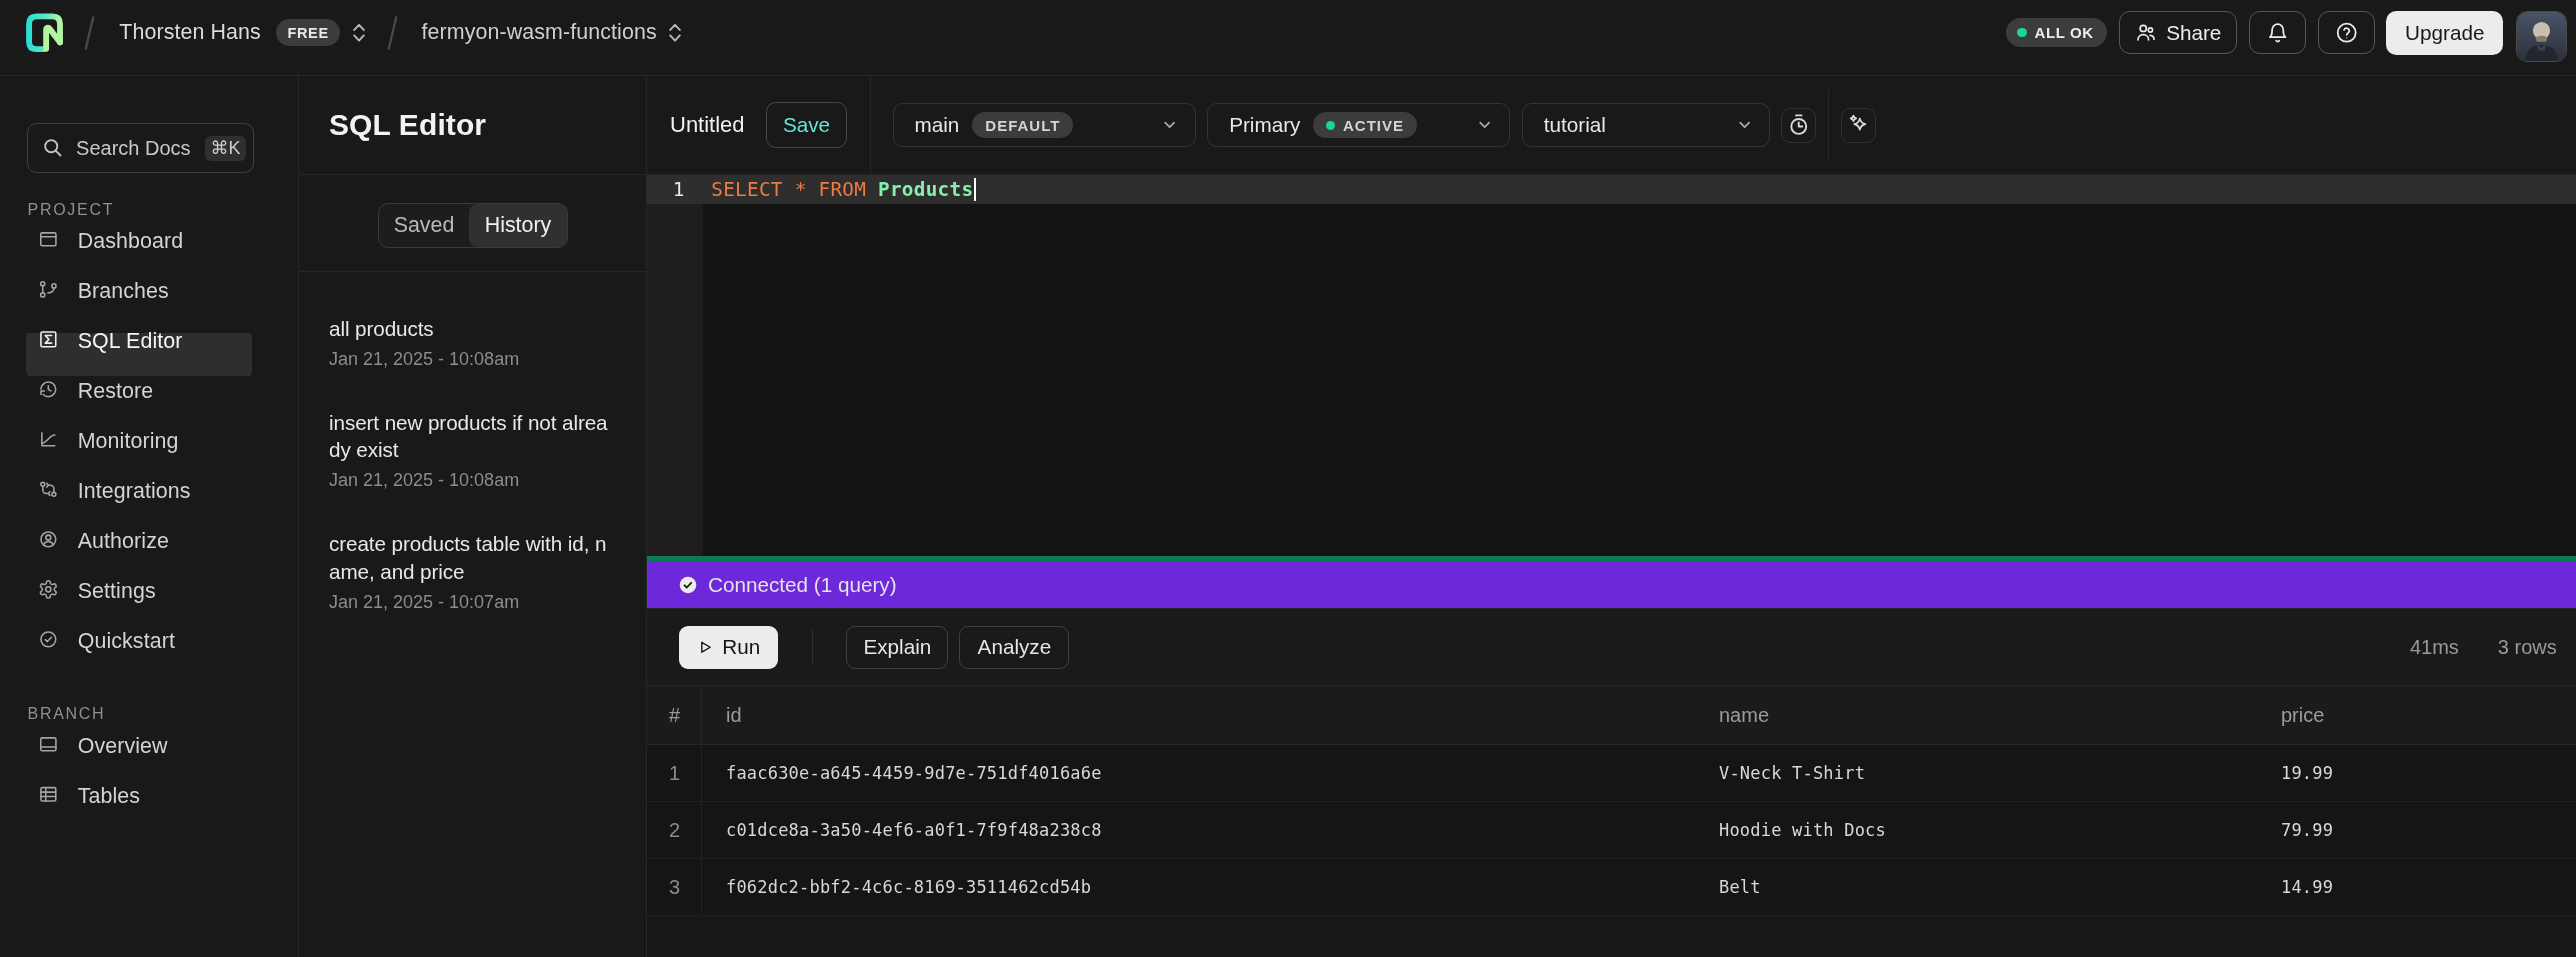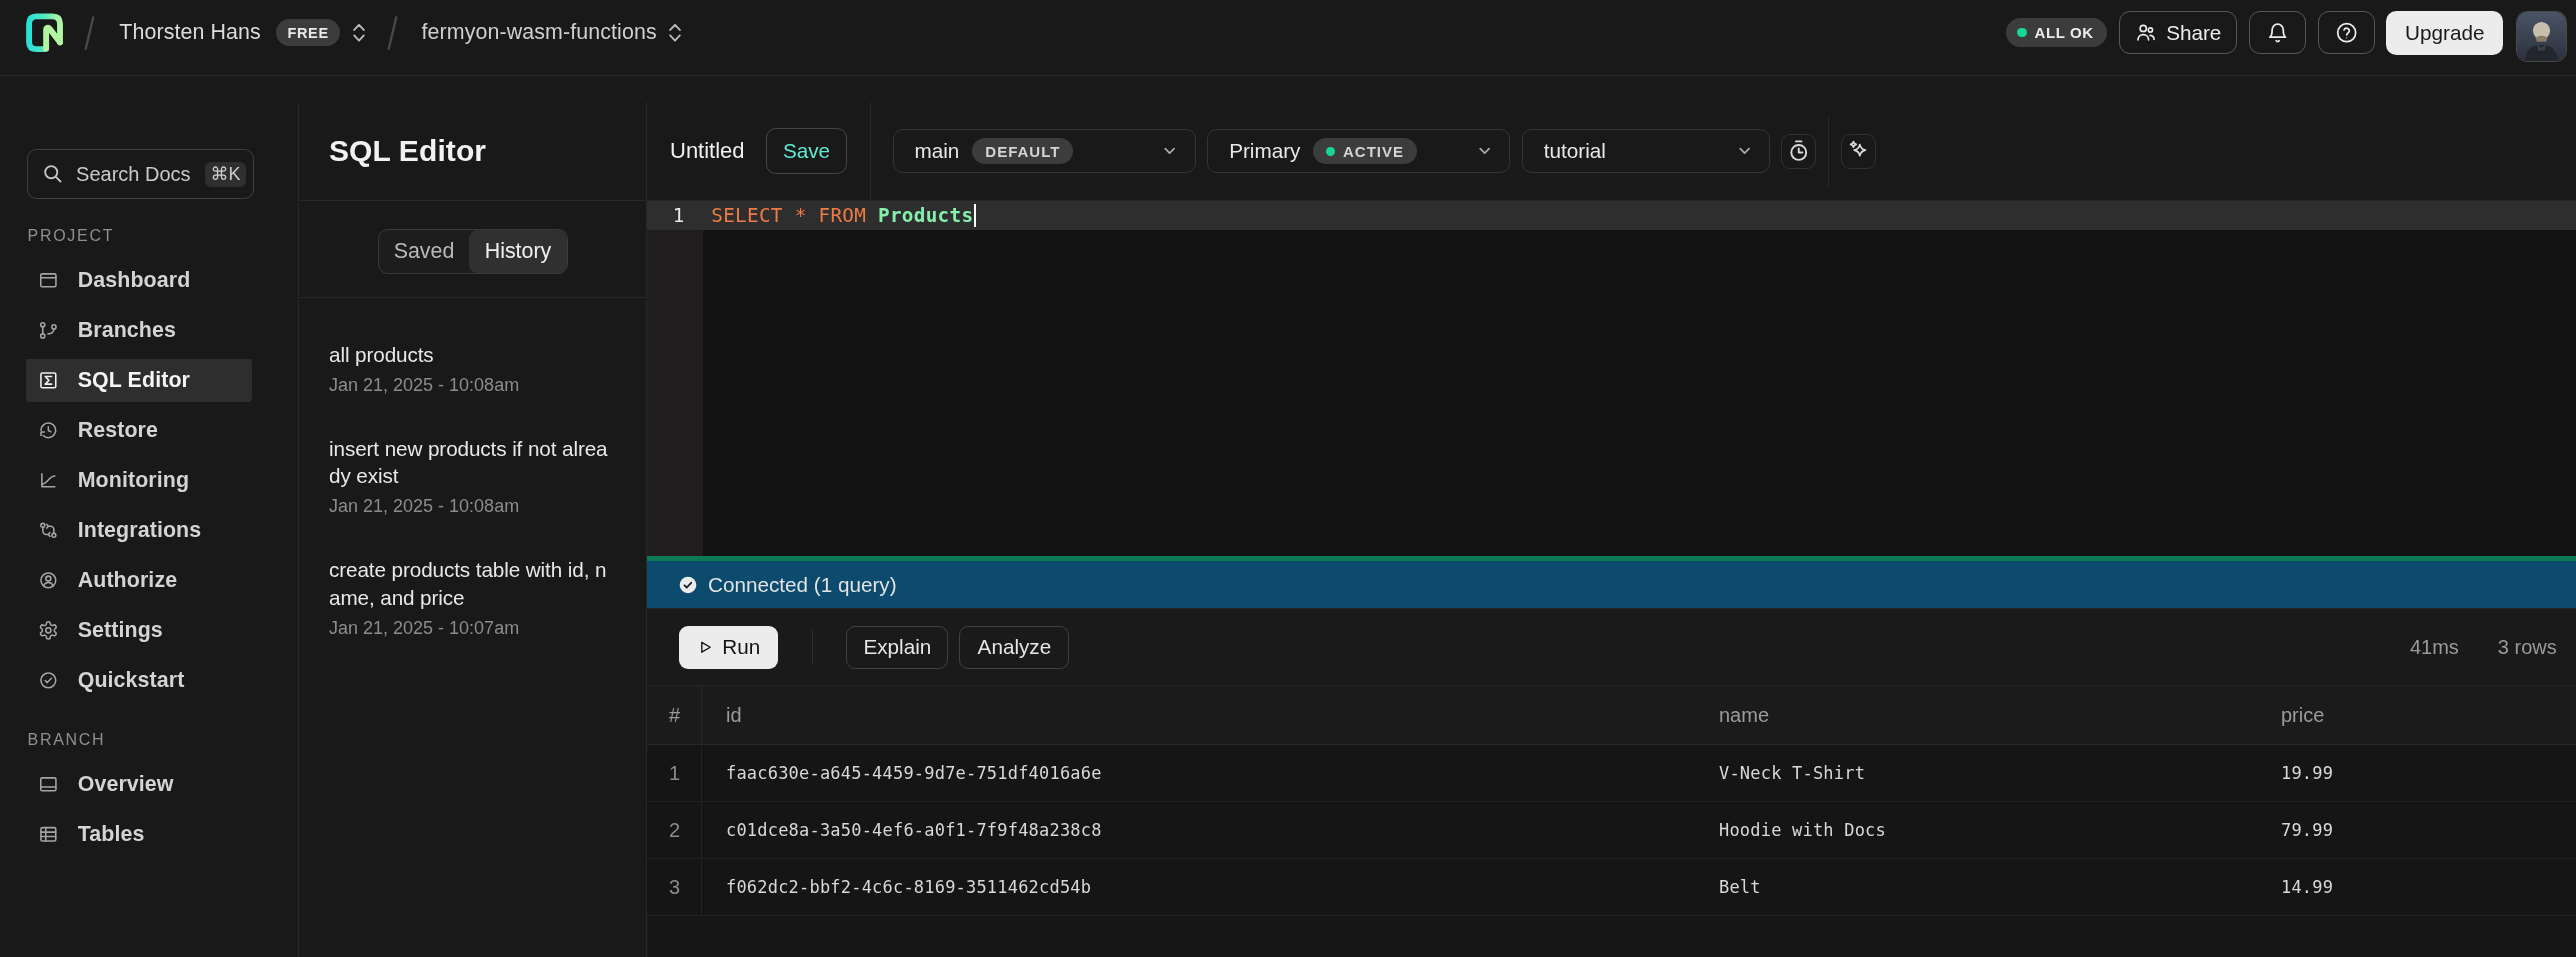--- a/index.html
+++ b/index.html
@@ -1,18 +1,18 @@
 <!DOCTYPE html>
 <html style="font-size:11px"><head>
 <meta charset="utf-8">
 <style>
   * { margin:0; padding:0; box-sizing:border-box; }
   html,body { width:2576px; height:957px; background:#191919; overflow:hidden;
     font-family:"Liberation Sans", sans-serif; -webkit-font-smoothing:antialiased; }
-  .app { display:flex; flex-direction:column; width:2576px; height:957px;gap:26px; }
+  .app { display:flex; flex-direction:column; width:2576px; height:957px; }
 
   
   .topbar { height:76px; flex:0 0 76px; border-bottom:1.4px solid #272727;
     display:flex; align-items:center; padding:0 9px 9.7px 26px; }
   .crumb-slash { width:15px; height:40px; margin:0 0 0 19.3px; flex:0 0 auto; }
   .crumb-slash svg { width:100%; height:100%; display:block; }
   .org-name { margin-left:22px; font-size:21.4px; color:#dcdcdc; font-weight:400; letter-spacing:0.1px; }
   .pill { display:inline-flex; align-items:center; background:#3c3c3c; border-radius:15px;
     height:29px; padding:0 15px; color:#e9e9e9; }
   .free-pill { margin-left:15px; font-size:14.5px; font-weight:700; letter-spacing:0.6px; padding:0 11.7px; height:27.6px; }
@@ -45,22 +45,22 @@
   .sidebar { width:299px; flex:0 0 299px; border-right:1.4px solid #272727; padding-top:47px; }
   .search-box { margin:0 auto 14px 27px; width:227px; height:50px; border:1.4px solid #404040;
     border-radius:9.7px; display:flex; align-items:center; padding:0 6.9px 0 13px; }
   .search-box .mag { width:23.4px; height:23.4px; color:#c4c4c4; flex:0 0 auto; }
   .search-box .mag svg { width:100%; height:100%; display:block; }
   .search-label { margin-left:11.7px; font-size:20px; color:#c9c9c9; }
   .kbd { margin-left:auto; height:25px; min-width:39px; background:#2f2f2f; border-radius:6.2px;
     display:inline-flex; align-items:center; justify-content:center; font-size:18px; color:#cdcdcd; padding:0 5.5px; }
   .section-label { margin:28px 0 0 27.6px; font-size:16px; letter-spacing:1.7px; color:#8f8f8f; font-weight:500; }
   .nav { margin-top:10.3px; }
-  .nav-item { margin:0 46px 0 26px; height:50px; border-radius:8.3px; display:flex; align-items:center;
-    padding-left:11.7px;font-weight:bold; }
+  .nav-item { margin:0 46px 0 26px; height:50px; border-radius:8.3px; display:flex; 
+    padding-left:11.7px; }
   .nav-item.active { background:linear-gradient(#2e2e2e,#2e2e2e) left center/100% 43px no-repeat; border-radius:8.3px; }
   .nav-item .nico { width:20.7px; height:20.7px; color:#a5a5a5; flex:0 0 auto; }
   .nav-item .nico svg { width:100%; height:100%; display:block; }
   .nav-item .nlabel { margin-left:19.3px; font-size:21.4px; color:#d4d4d4; letter-spacing:0.1px; }
   .nav-item.active .nico { color:#f0f0f0; }
   .nav-item.active .nlabel { color:#f5f5f5; }
   .branch-gap { margin-top:26px; }
 
   
   .panel { width:348px; flex:0 0 348px; border-right:1.4px solid #272727; display:flex; flex-direction:column; }
@@ -112,21 +112,21 @@
     display:flex; align-items:center; }
   .line-no { width:56px; flex:0 0 56px; text-align:right; padding-right:18.6px; font-size:19.3px; color:#e8e8e8; }
   .code { padding-left:8.3px; font-size:19.3px; letter-spacing:0.3px; white-space:pre; }
   .code .kw { color:#ee7b45; }
   .code .pl { color:#86efac;font-weight:bold; }
   .caret { display:inline-block; width:2.1px; height:23px; background:#ffffff; vertical-align:-4.8px; margin-left:0.7px; }
 
   .green-bar { height:5.5px; flex:0 0 5.5px; background:#0e7a55; }
 
   .statusbar { height:48px; flex:0 0 48px; border-bottom:1.4px solid #262626; display:flex;
-    align-items:center; padding-left:32px; background:#0c4a6e; }
+    align-items:center; padding-left:32px; background:#6d28d9; }
   .check-ic { width:18px; height:18px; flex:0 0 auto; }
   .check-ic svg { width:100%; height:100%; display:block; }
   .status-text { margin-left:11px; font-size:20.7px; color:#e3e3e3; }
 
   .actions { height:77px; flex:0 0 77px; border-bottom:1.4px solid #262626; display:flex;
     align-items:center; padding:0 19.3px 0 32px; background:#1a1a1a; }
   .run-btn { width:99px; height:43px; background:#ececec; border:none; border-radius:9px;
     display:inline-flex; align-items:center; justify-content:center; gap:9px; }
   .run-btn svg { width:16.5px; height:16.5px; }
   .run-label { font-size:20.7px; font-weight:500; color:#141414; }

